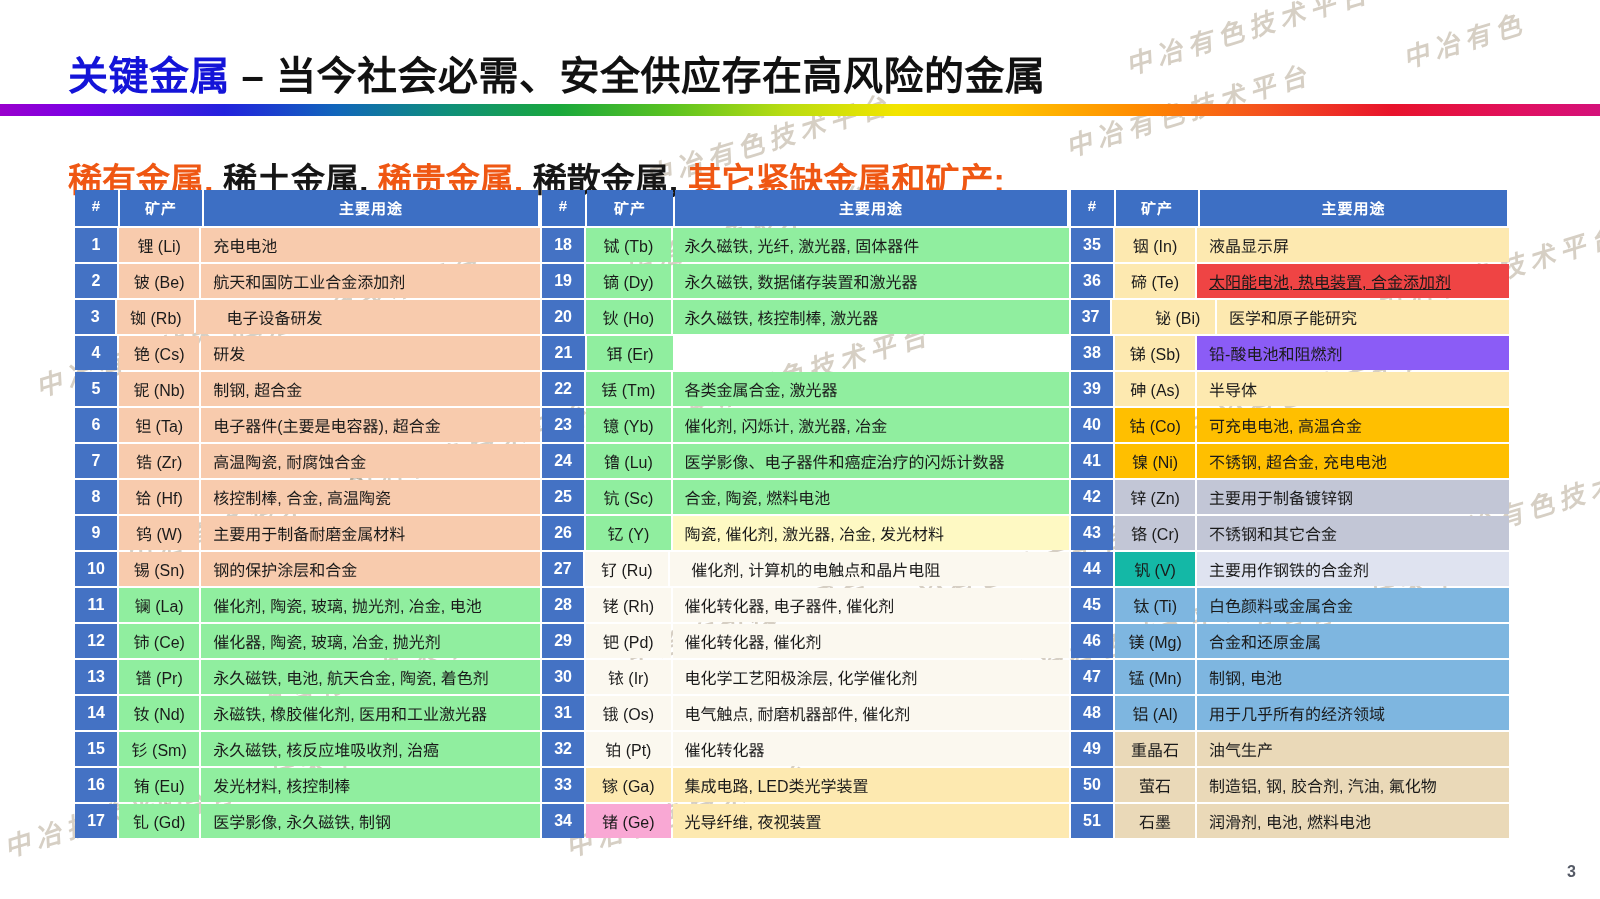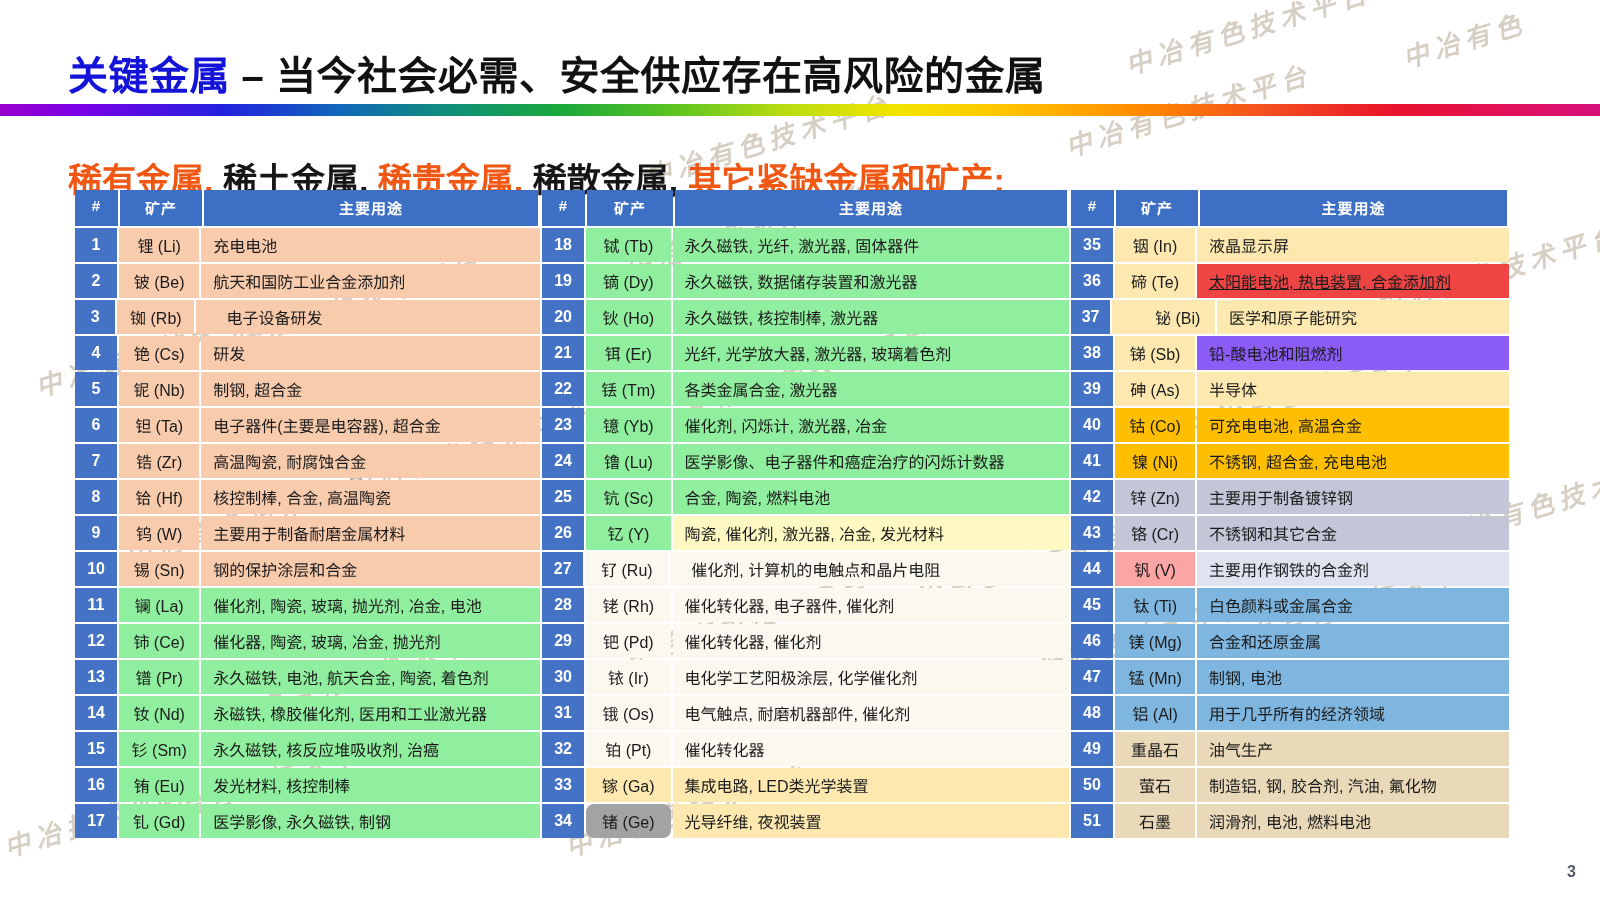--- a/index.html
+++ b/index.html
@@ -314,21 +314,20 @@
         <div class="c-use" style="background: rgb(144, 238, 159);">永久磁铁, 数据储存装置和激光器</div>
       </div>
       <div class="data-row">
         <div class="c-num">20</div>
         <div class="c-min" style="background: rgb(144, 238, 159);">钬 (Ho)</div>
         <div class="c-use" style="background: rgb(144, 238, 159);">永久磁铁, 核控制棒, 激光器</div>
       </div>
       <div class="data-row">
         <div class="c-num">21</div>
         <div class="c-min" style="background: rgb(144, 238, 159);">铒 (Er)</div>
-        <div class="c-use" style="background: rgb(144, 238, 159);">光纤, 光学放大器, 激光器, 玻璃着色剂</div>
       </div>
       <div class="data-row">
         <div class="c-num">22</div>
         <div class="c-min" style="background: rgb(144, 238, 159);">铥 (Tm)</div>
         <div class="c-use" style="background: rgb(144, 238, 159);">各类金属合金, 激光器</div>
       </div>
       <div class="data-row">
         <div class="c-num">23</div>
         <div class="c-min" style="background: rgb(144, 238, 159);">镱 (Yb)</div>
         <div class="c-use" style="background: rgb(144, 238, 159);">催化剂, 闪烁计, 激光器, 冶金</div>
@@ -378,21 +377,21 @@
         <div class="c-min" style="background: rgb(251, 248, 239);">铂 (Pt)</div>
         <div class="c-use" style="background: rgb(251, 248, 239);">催化转化器</div>
       </div>
       <div class="data-row">
         <div class="c-num">33</div>
         <div class="c-min" style="background: rgb(253, 233, 176);">镓 (Ga)</div>
         <div class="c-use" style="background: rgb(253, 233, 176);">集成电路, LED类光学装置</div>
       </div>
       <div class="data-row">
         <div class="c-num">34</div>
-        <div class="c-min" style="background: #a3a3a3; border-radius: 8px;">锗 (Ge)</div>
+        <div class="c-min" style="background: #f9a8d4;">锗 (Ge)</div>
         <div class="c-use" style="background: rgb(253, 233, 176);">光导纤维, 夜视装置</div>
       </div>
     </div>
     <div class="table-col col-3">
       <div class="hdr-row">
         <div class="hdr-num">#</div>
         <div class="hdr-min">矿产</div>
         <div class="hdr-use">主要用途</div>
       </div>
       <div class="data-row">
@@ -435,21 +434,21 @@
         <div class="c-min" style="background: rgb(194, 198, 214);">锌 (Zn)</div>
         <div class="c-use" style="background: rgb(194, 198, 214);">主要用于制备镀锌钢</div>
       </div>
       <div class="data-row">
         <div class="c-num">43</div>
         <div class="c-min" style="background: rgb(194, 198, 214);">铬 (Cr)</div>
         <div class="c-use" style="background: rgb(194, 198, 214);">不锈钢和其它合金</div>
       </div>
       <div class="data-row">
         <div class="c-num">44</div>
-        <div class="c-min" style="background: #fca5a5;">钒 (V)</div>
+        <div class="c-min" style="background: #14b8a6;">钒 (V)</div>
         <div class="c-use" style="background: rgb(223, 227, 240);">主要用作钢铁的合金剂</div>
       </div>
       <div class="data-row">
         <div class="c-num">45</div>
         <div class="c-min" style="background: rgb(126, 182, 224);">钛 (Ti)</div>
         <div class="c-use" style="background: rgb(126, 182, 224);">白色颜料或金属合金</div>
       </div>
       <div class="data-row">
         <div class="c-num">46</div>
         <div class="c-min" style="background: rgb(126, 182, 224);">镁 (Mg)</div>

